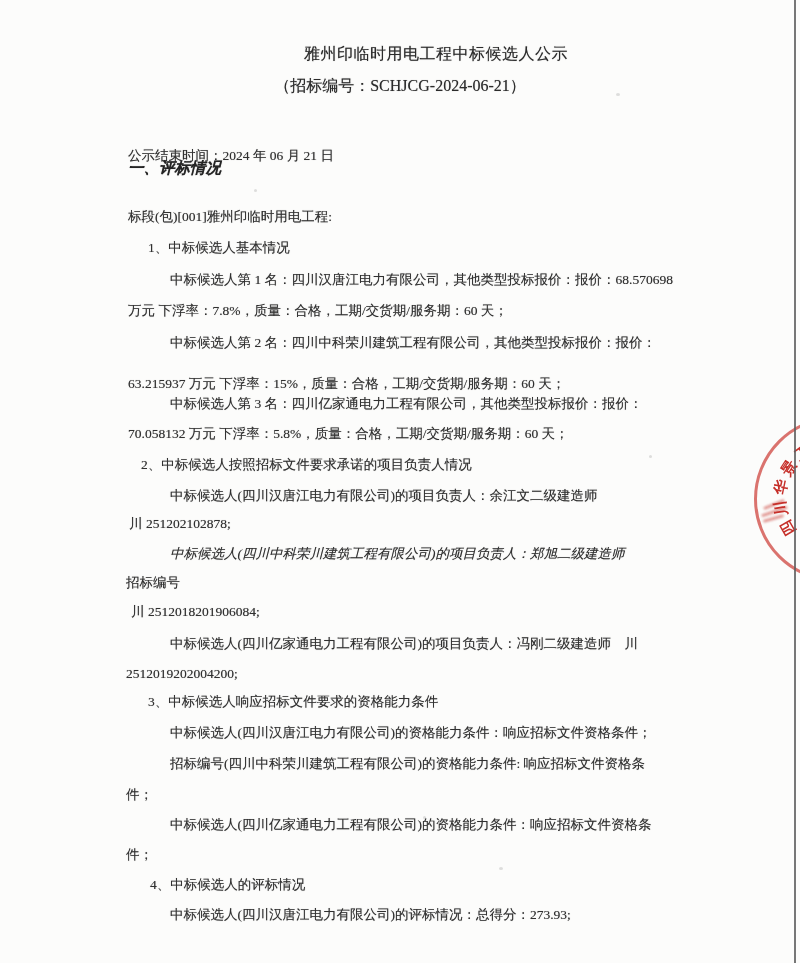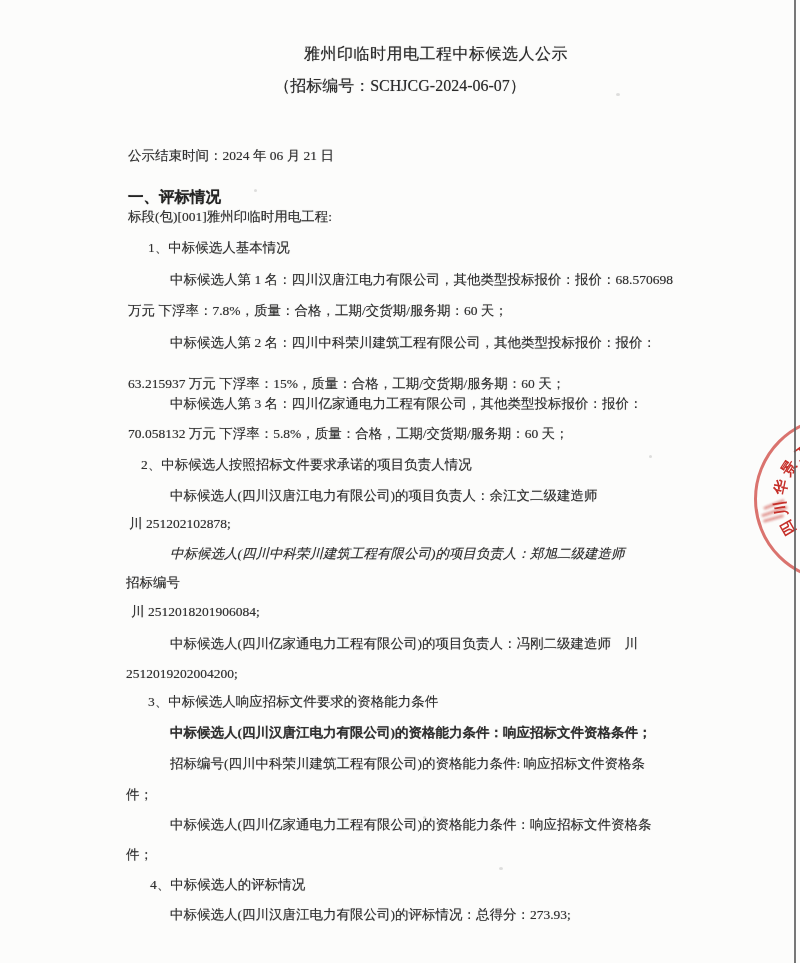--- a/index.html
+++ b/index.html
@@ -88,43 +88,43 @@
   .speck.s4{left:254px;top:189px;width:3px;height:3px;}
   .speck.s5{left:423px;top:816px;width:3px;height:3px;}
 </style>
 </head>
 <body>
 
 <div class="page">
 
   <h1 class="doc-title">雅州印临时用电工程中标候选人公示</h1>
 
-  <div class="doc-subtitle">（招标编号：SCHJCG-2024-06-07）</div>
+  <div class="doc-subtitle">（招标编号：SCHJCG-2024-06-21）</div>
 
   <div id="body-lines">
       <div class="line" style="left: 128px; top: 147px;">公示结束时间：2024 年 06 月 21 日</div>
-      <div class="line heading" style="left: 128px; top: 188px;">一、评标情况</div>
+      <div class="line heading" style="left: 128px; top: 159px; font-style: italic;">一、评标情况</div>
       <div class="line" style="left: 128px; top: 208px;">标段(包)[001]雅州印临时用电工程:</div>
       <div class="line" style="left: 148px; top: 239px;">1、中标候选人基本情况</div>
       <div class="line" style="left: 170px; top: 271px; font-family: Liberation Serif, serif;">中标候选人第 1 名：四川汉唐江电力有限公司，其他类型投标报价：报价：68.570698</div>
       <div class="line" style="left: 128px; top: 302px;">万元 下浮率：7.8%，质量：合格，工期/交货期/服务期：60 天；</div>
       <div class="line" style="left: 170px; top: 334px;">中标候选人第 2 名：四川中科荣川建筑工程有限公司，其他类型投标报价：报价：</div>
       <div class="line" style="left: 128px; top: 375px;">63.215937 万元 下浮率：15%，质量：合格，工期/交货期/服务期：60 天；</div>
       <div class="line" style="left: 170px; top: 395px;">中标候选人第 3 名：四川亿家通电力工程有限公司，其他类型投标报价：报价：</div>
       <div class="line" style="left: 128px; top: 425px;">70.058132 万元 下浮率：5.8%，质量：合格，工期/交货期/服务期：60 天；</div>
       <div class="line" style="left: 141px; top: 456px;">2、中标候选人按照招标文件要求承诺的项目负责人情况</div>
       <div class="line" style="left: 170px; top: 487px;">中标候选人(四川汉唐江电力有限公司)的项目负责人：余江文二级建造师</div>
       <div class="line" style="left: 129px; top: 515px;">川 251202102878;</div>
       <div class="line" style="left: 170px; top: 545px; font-style: italic;">中标候选人(四川中科荣川建筑工程有限公司)的项目负责人：郑旭二级建造师</div>
       <div class="line" style="left: 126px; top: 574px;">招标编号</div>
       <div class="line" style="left: 131px; top: 603px;">川 2512018201906084;</div>
       <div class="line" style="left: 170px; top: 635px;">中标候选人(四川亿家通电力工程有限公司)的项目负责人：冯刚二级建造师　川</div>
       <div class="line" style="left: 126px; top: 665px;">2512019202004200;</div>
       <div class="line" style="left: 148px; top: 693px;">3、中标候选人响应招标文件要求的资格能力条件</div>
-      <div class="line" style="left: 170px; top: 724px; font-weight: bold;">中标候选人(四川汉唐江电力有限公司)的资格能力条件：响应招标文件资格条件；</div>
+      <div class="line" style="left: 170px; top: 724px;">中标候选人(四川汉唐江电力有限公司)的资格能力条件：响应招标文件资格条件；</div>
       <div class="line" style="left: 170px; top: 755px;">招标编号(四川中科荣川建筑工程有限公司)的资格能力条件: 响应招标文件资格条</div>
       <div class="line" style="left: 126px; top: 786px;">件；</div>
       <div class="line" style="left: 170px; top: 816px;">中标候选人(四川亿家通电力工程有限公司)的资格能力条件：响应招标文件资格条</div>
       <div class="line" style="left: 126px; top: 846px;">件；</div>
       <div class="line" style="left: 150px; top: 876px;">4、中标候选人的评标情况</div>
       <div class="line" style="left: 170px; top: 906px;">中标候选人(四川汉唐江电力有限公司)的评标情况：总得分：273.93;</div>
     </div>
 
   <div class="stamp">
     <div class="stamp-bar b1"></div>

